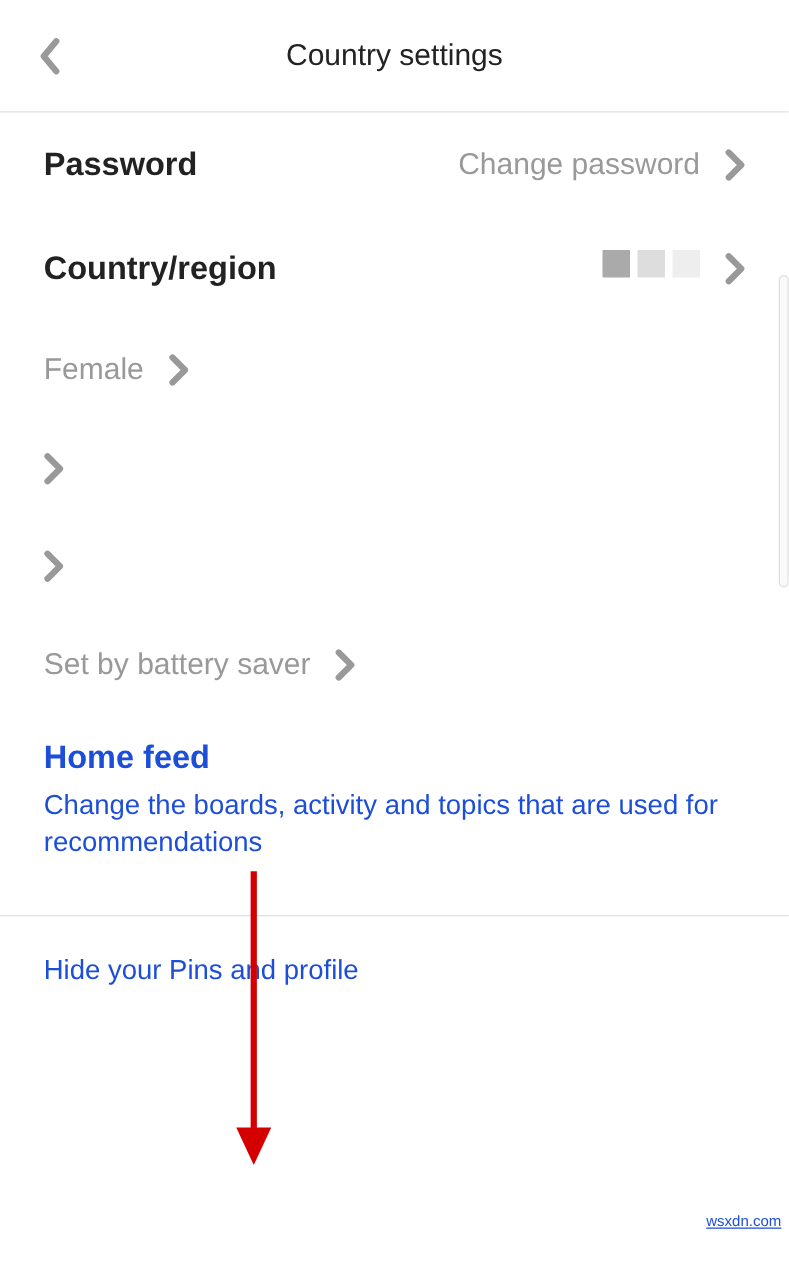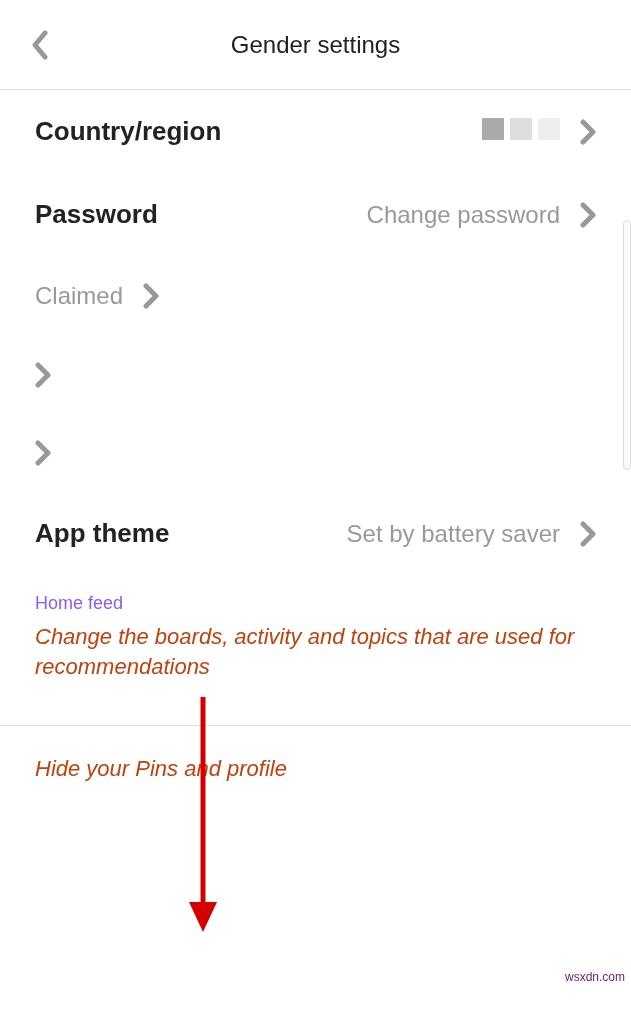--- a/index.html
+++ b/index.html
@@ -68,30 +68,29 @@
     }
     .chevron svg {
       width: 100%;
       height: 100%;
     }
     .section-block {
       padding: 18px 35px 24px 35px;
       cursor: pointer;
     }
     .section-title {
-      font-size: 18px;
-      font-weight: 400;
-      color: #8b5cf6;
+      font-size: 26px;
+      font-weight: 700;
+      color: #1d4ed8;
       margin-bottom: 8px;
     }
     .section-desc {
       font-size: 22px;
-      color: #c2410c;
+      color: #1d4ed8;
       line-height: 1.35;
-      font-style: italic;
     }
     .divider {
       height: 1px;
       background: #e0e0e0;
       margin: 20px 0 10px 0;
     }
     .redacted {
       display: inline-flex;
       gap: 6px;
       align-items: center;
@@ -116,22 +115,23 @@
     }
     .arrow-annotation svg {
       width: 40px;
       height: 245px;
     }
     .watermark {
       position: absolute;
       right: 6px;
       bottom: 40px;
       font-size: 12px;
-      color: #701a75;
+      color: #1d4ed8;
       transform: rotate(0deg);
+      text-decoration: underline;
     }
     .scrollbar-track {
       position: absolute;
       right: 0;
       top: 220px;
       width: 8px;
       height: 250px;
       border: 1px solid #ddd;
       border-radius: 8px;
       background: #fafafa;
@@ -139,78 +139,77 @@
   </style>
 </head>
 <body>
 
 <div class="header">
   <div class="back-btn">
     <svg viewBox="0 0 20 30">
       <polyline points="15,3 5,15 15,27" fill="none" stroke="#999" stroke-width="5" stroke-linecap="round" stroke-linejoin="round"></polyline>
     </svg>
   </div>
-  <div class="header-title">Gender settings</div>
+  <div class="header-title">Country settings</div>
 </div>
 
 <div class="settings-list">
+
+  <div class="setting-item">
+    <div class="setting-label">Password</div>
+    <div class="setting-value">Change password</div>
+    <div class="chevron">
+      <svg viewBox="0 0 16 26">
+          <polyline points="3,3 13,13 3,23" fill="none" stroke="#999" stroke-width="5" stroke-linecap="round" stroke-linejoin="round"></polyline>
+        </svg>
+    </div>
+  </div>
 
   <div class="setting-item">
     <div class="setting-label">Country/region</div>
     <div class="setting-value">
       <div class="redacted">
           <span></span>
           <span></span>
           <span></span>
         </div>
     </div>
     <div class="chevron">
       <svg viewBox="0 0 16 26">
           <polyline points="3,3 13,13 3,23" fill="none" stroke="#999" stroke-width="5" stroke-linecap="round" stroke-linejoin="round"></polyline>
         </svg>
     </div>
   </div>
 
   <div class="setting-item">
-    <div class="setting-label">Password</div>
-    <div class="setting-value">Change password</div>
-    <div class="chevron">
-      <svg viewBox="0 0 16 26">
-          <polyline points="3,3 13,13 3,23" fill="none" stroke="#999" stroke-width="5" stroke-linecap="round" stroke-linejoin="round"></polyline>
-        </svg>
-    </div>
-  </div>
-
-  <div class="setting-item">
-    <div class="setting-value">Claimed</div>
-    <div class="chevron">
-      <svg viewBox="0 0 16 26">
-          <polyline points="3,3 13,13 3,23" fill="none" stroke="#999" stroke-width="5" stroke-linecap="round" stroke-linejoin="round"></polyline>
-        </svg>
-    </div>
-  </div>
-
-  <div class="setting-item">
-    <div class="chevron">
-      <svg viewBox="0 0 16 26">
-          <polyline points="3,3 13,13 3,23" fill="none" stroke="#999" stroke-width="5" stroke-linecap="round" stroke-linejoin="round"></polyline>
-        </svg>
-    </div>
-  </div>
-
-  <div class="setting-item">
-    <div class="chevron">
-      <svg viewBox="0 0 16 26">
-          <polyline points="3,3 13,13 3,23" fill="none" stroke="#999" stroke-width="5" stroke-linecap="round" stroke-linejoin="round"></polyline>
-        </svg>
-    </div>
-  </div>
-
-  <div class="setting-item">
-    <div class="setting-label">App theme</div>
+    <div class="setting-value">Female</div>
+    <div class="chevron">
+      <svg viewBox="0 0 16 26">
+          <polyline points="3,3 13,13 3,23" fill="none" stroke="#999" stroke-width="5" stroke-linecap="round" stroke-linejoin="round"></polyline>
+        </svg>
+    </div>
+  </div>
+
+  <div class="setting-item">
+    <div class="chevron">
+      <svg viewBox="0 0 16 26">
+          <polyline points="3,3 13,13 3,23" fill="none" stroke="#999" stroke-width="5" stroke-linecap="round" stroke-linejoin="round"></polyline>
+        </svg>
+    </div>
+  </div>
+
+  <div class="setting-item">
+    <div class="chevron">
+      <svg viewBox="0 0 16 26">
+          <polyline points="3,3 13,13 3,23" fill="none" stroke="#999" stroke-width="5" stroke-linecap="round" stroke-linejoin="round"></polyline>
+        </svg>
+    </div>
+  </div>
+
+  <div class="setting-item">
     <div class="setting-value">Set by battery saver</div>
     <div class="chevron">
       <svg viewBox="0 0 16 26">
           <polyline points="3,3 13,13 3,23" fill="none" stroke="#999" stroke-width="5" stroke-linecap="round" stroke-linejoin="round"></polyline>
         </svg>
     </div>
   </div>
 
   <div class="section-block">
     <div class="section-title">Home feed</div>

